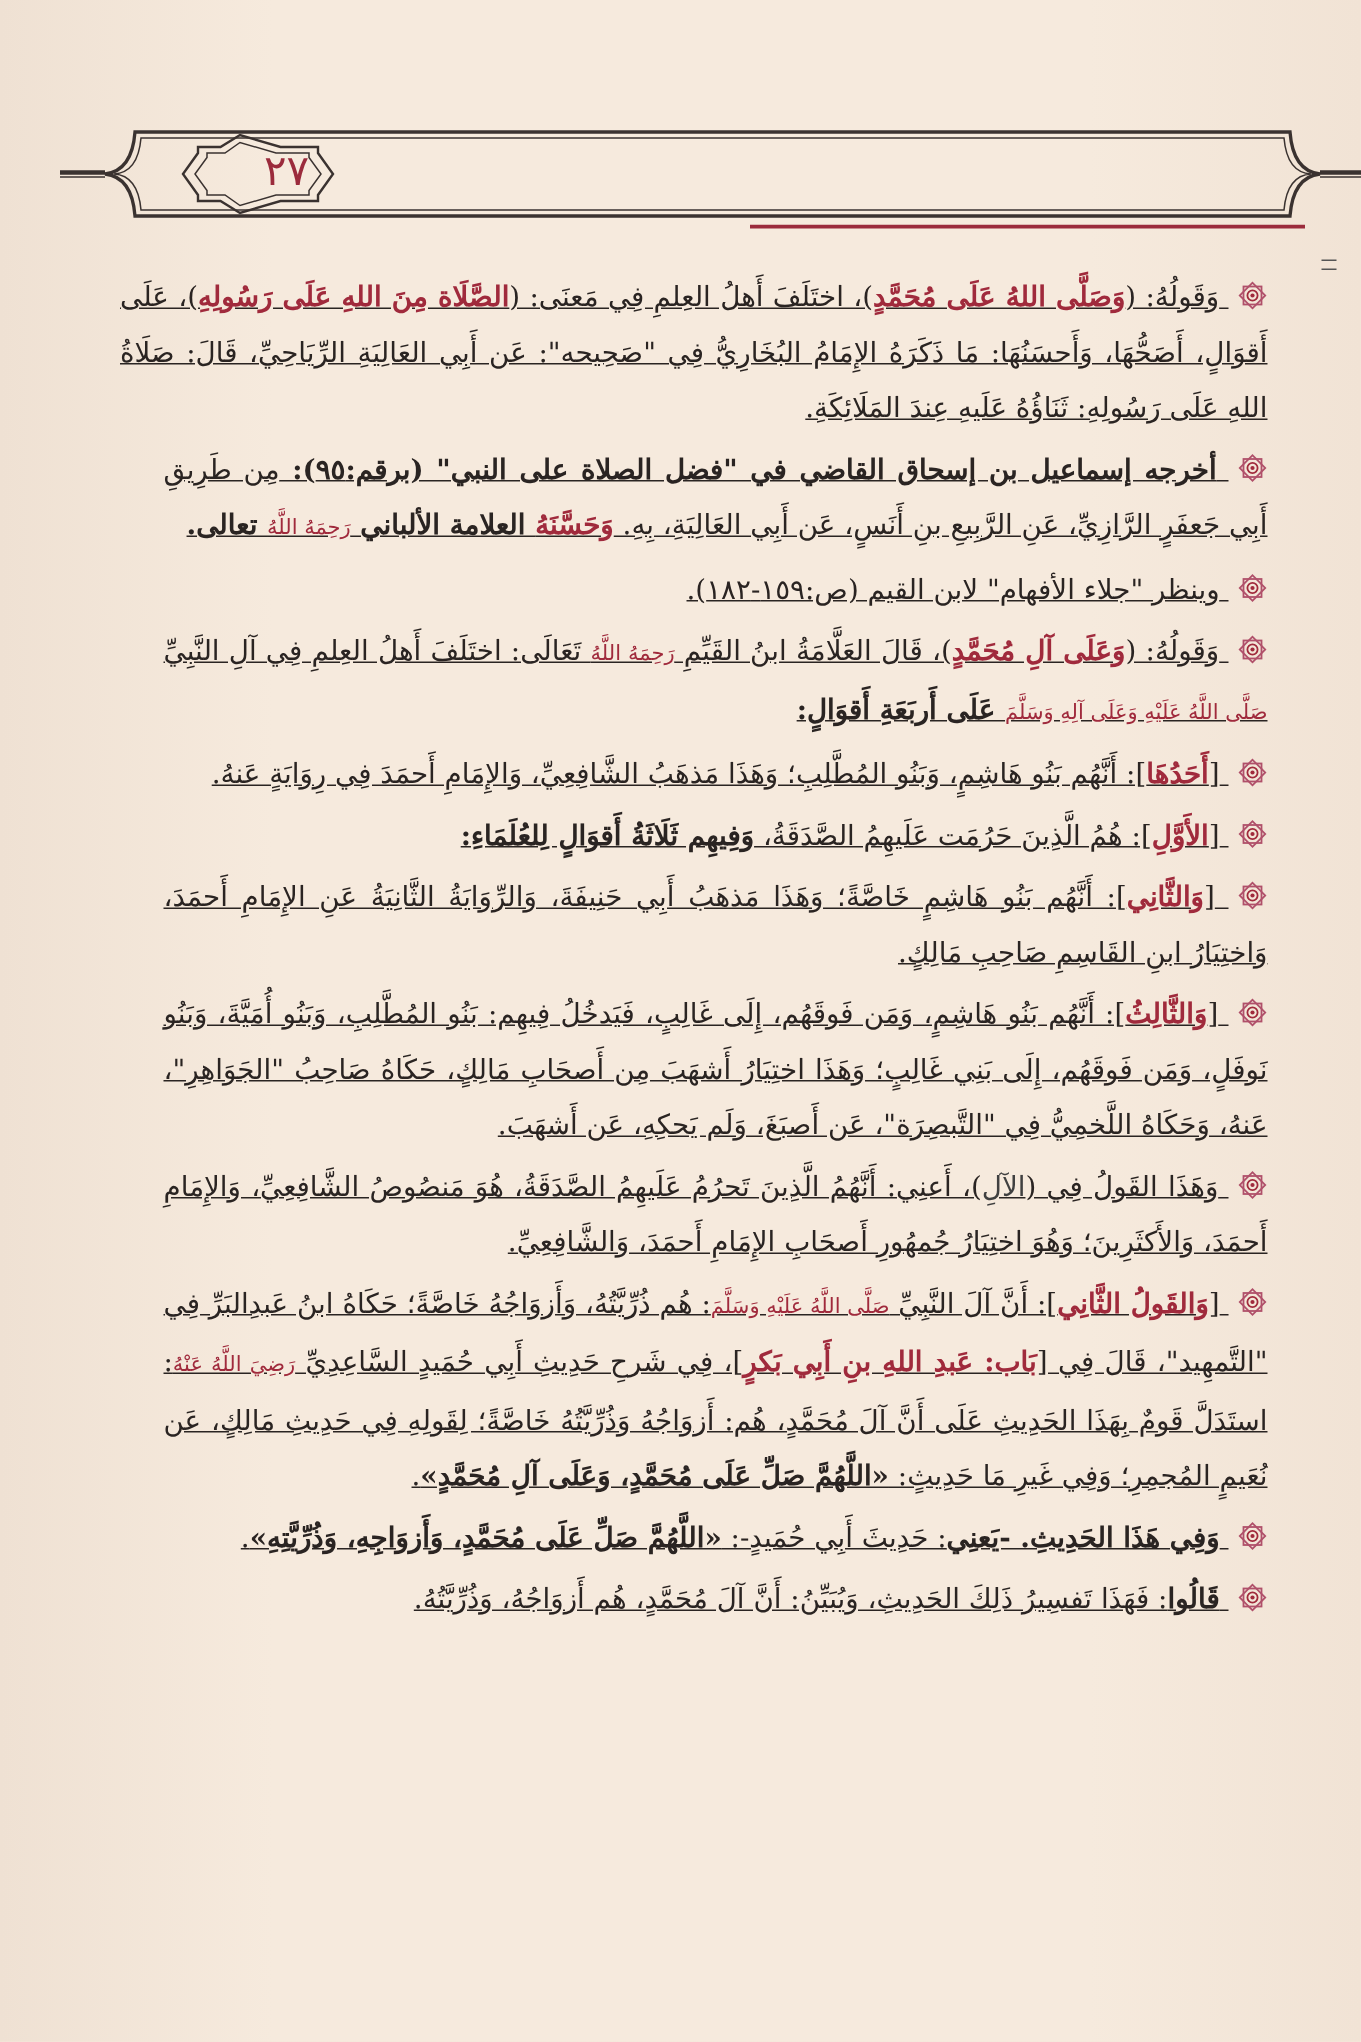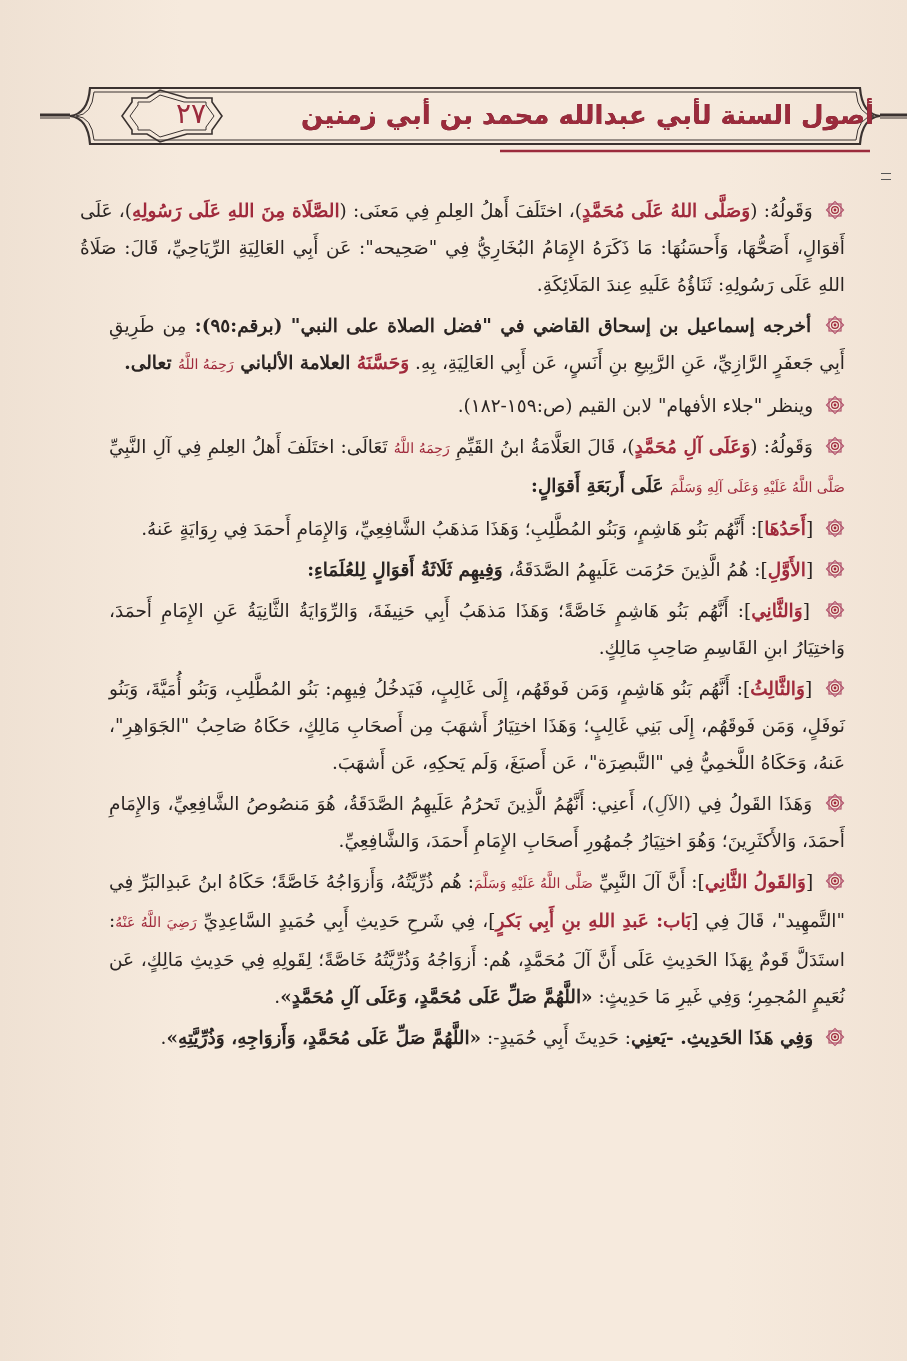--- a/index.html
+++ b/index.html
@@ -35,22 +35,23 @@
       font-size: 28px; line-height: 36px;
       color: #9b2b3c;
     }
     .side-mark {
       position: absolute; right: 16px; top: 173px;
       width: 10px; height: 5px;
       border-top: 1.5px solid #555; border-bottom: 1.5px solid #555;
     }
     
     .content {
-      position: absolute; left: 80px; right: 62px; top: 192px;
+      position: absolute; left: 80px; right: 62px; top: 180px;
       direction: rtl;
+      text-decoration: underline;
     }
     .para {
       font-size: 18.5px; line-height: 37px;
       text-align: justify; text-align-last: right;
       margin: 0 0 0 0;
     }
     .para.p-gap { margin-top: 4px; margin-left: 29px; }
     .r-plain { color: #2a2422; }
     .r-bold { font-weight: bold; color: #2a2422; }
     .r-red { color: #404040; }
@@ -77,21 +78,20 @@
     <line x1="840" y1="36" x2="870" y2="36" stroke="#3a3230" stroke-width="1"></line>
 
     <path d="M30 34 Q48 32 50 6 L820 6 Q822 32 840 34 Q822 36 820 62 L50 62 Q48 36 30 34 Z" fill="none" stroke="#3a3230" stroke-width="2.2"></path>
     <path d="M36 34 Q52 33 54 10 L816 10 Q818 33 834 34 Q818 35 816 58 L54 58 Q52 35 36 34 Z" fill="none" stroke="#3a3230" stroke-width="1"></path>
 
     <path d="M70 34 L80 20 L80 16 L95 16 L108 8 L135 16 L160 16 L160 20 L170 34 L160 48 L160 52 L135 52 L108 60 L95 52 L80 52 L80 48 Z" fill="none" stroke="#3a3230" stroke-width="1.6" transform="translate(12,0)"></path>
     <path d="M78 34 L86 23 L86 20 L98 20 L108 13 L132 20 L154 20 L154 23 L162 34 L154 45 L154 48 L132 48 L108 55 L98 48 L86 48 L86 45 Z" fill="none" stroke="#3a3230" stroke-width="1" transform="translate(12,0)"></path>
 
     <line x1="460" y1="69" x2="830" y2="69" stroke="#9b2b3c" stroke-width="2.5"></line>
   </svg>
-  <div class="header-title">أصول السنة لأبي عبدالله محمد بن أبي زمنين</div>
   <div class="page-number">٢٧</div>
 </div>
 
 <div class="side-mark"></div>
 
 <div class="content" id="content">
     <p class="para">
   <span class="bullet">
     <svg viewBox="0 0 20 20">
       <g fill="none" stroke="#b0506a" stroke-width="1.2">
@@ -216,13 +216,25 @@
     <svg viewBox="0 0 20 20">
       <g fill="none" stroke="#b0506a" stroke-width="1.2">
         <rect x="4" y="4" width="12" height="12"></rect>
         <rect x="4" y="4" width="12" height="12" transform="rotate(45 10 10)"></rect>
       </g>
       <circle cx="10" cy="10" r="3.4" fill="none" stroke="#a02a3c" stroke-width="1.2"></circle>
       <circle cx="10" cy="10" r="1.4" fill="#a02a3c"></circle>
     </svg>
   </span>
 <span class="r-bold">وَفِي هَذَا الحَدِيثِ. -يَعنِي</span><span class="r-plain">: حَدِيثَ أَبِي حُمَيدٍ-: </span><span class="r-bold">«اللَّهُمَّ صَلِّ عَلَى مُحَمَّدٍ، وَأَزوَاجِهِ، وَذُرِّيَّتِهِ»</span><span class="r-plain">.</span></p>
+    <p class="para p-gap">
+  <span class="bullet">
+    <svg viewBox="0 0 20 20">
+      <g fill="none" stroke="#b0506a" stroke-width="1.2">
+        <rect x="4" y="4" width="12" height="12"></rect>
+        <rect x="4" y="4" width="12" height="12" transform="rotate(45 10 10)"></rect>
+      </g>
+      <circle cx="10" cy="10" r="3.4" fill="none" stroke="#a02a3c" stroke-width="1.2"></circle>
+      <circle cx="10" cy="10" r="1.4" fill="#a02a3c"></circle>
+    </svg>
+  </span>
+<span class="r-bold">قَالُوا</span><span class="r-plain">: فَهَذَا تَفسِيرُ ذَلِكَ الحَدِيثِ، وَيُبَيِّنُ: أَنَّ آلَ مُحَمَّدٍ، هُم أَزوَاجُهُ، وَذُرِّيَّتُهُ.</span></p>
   </div>
 
 </body></html>

